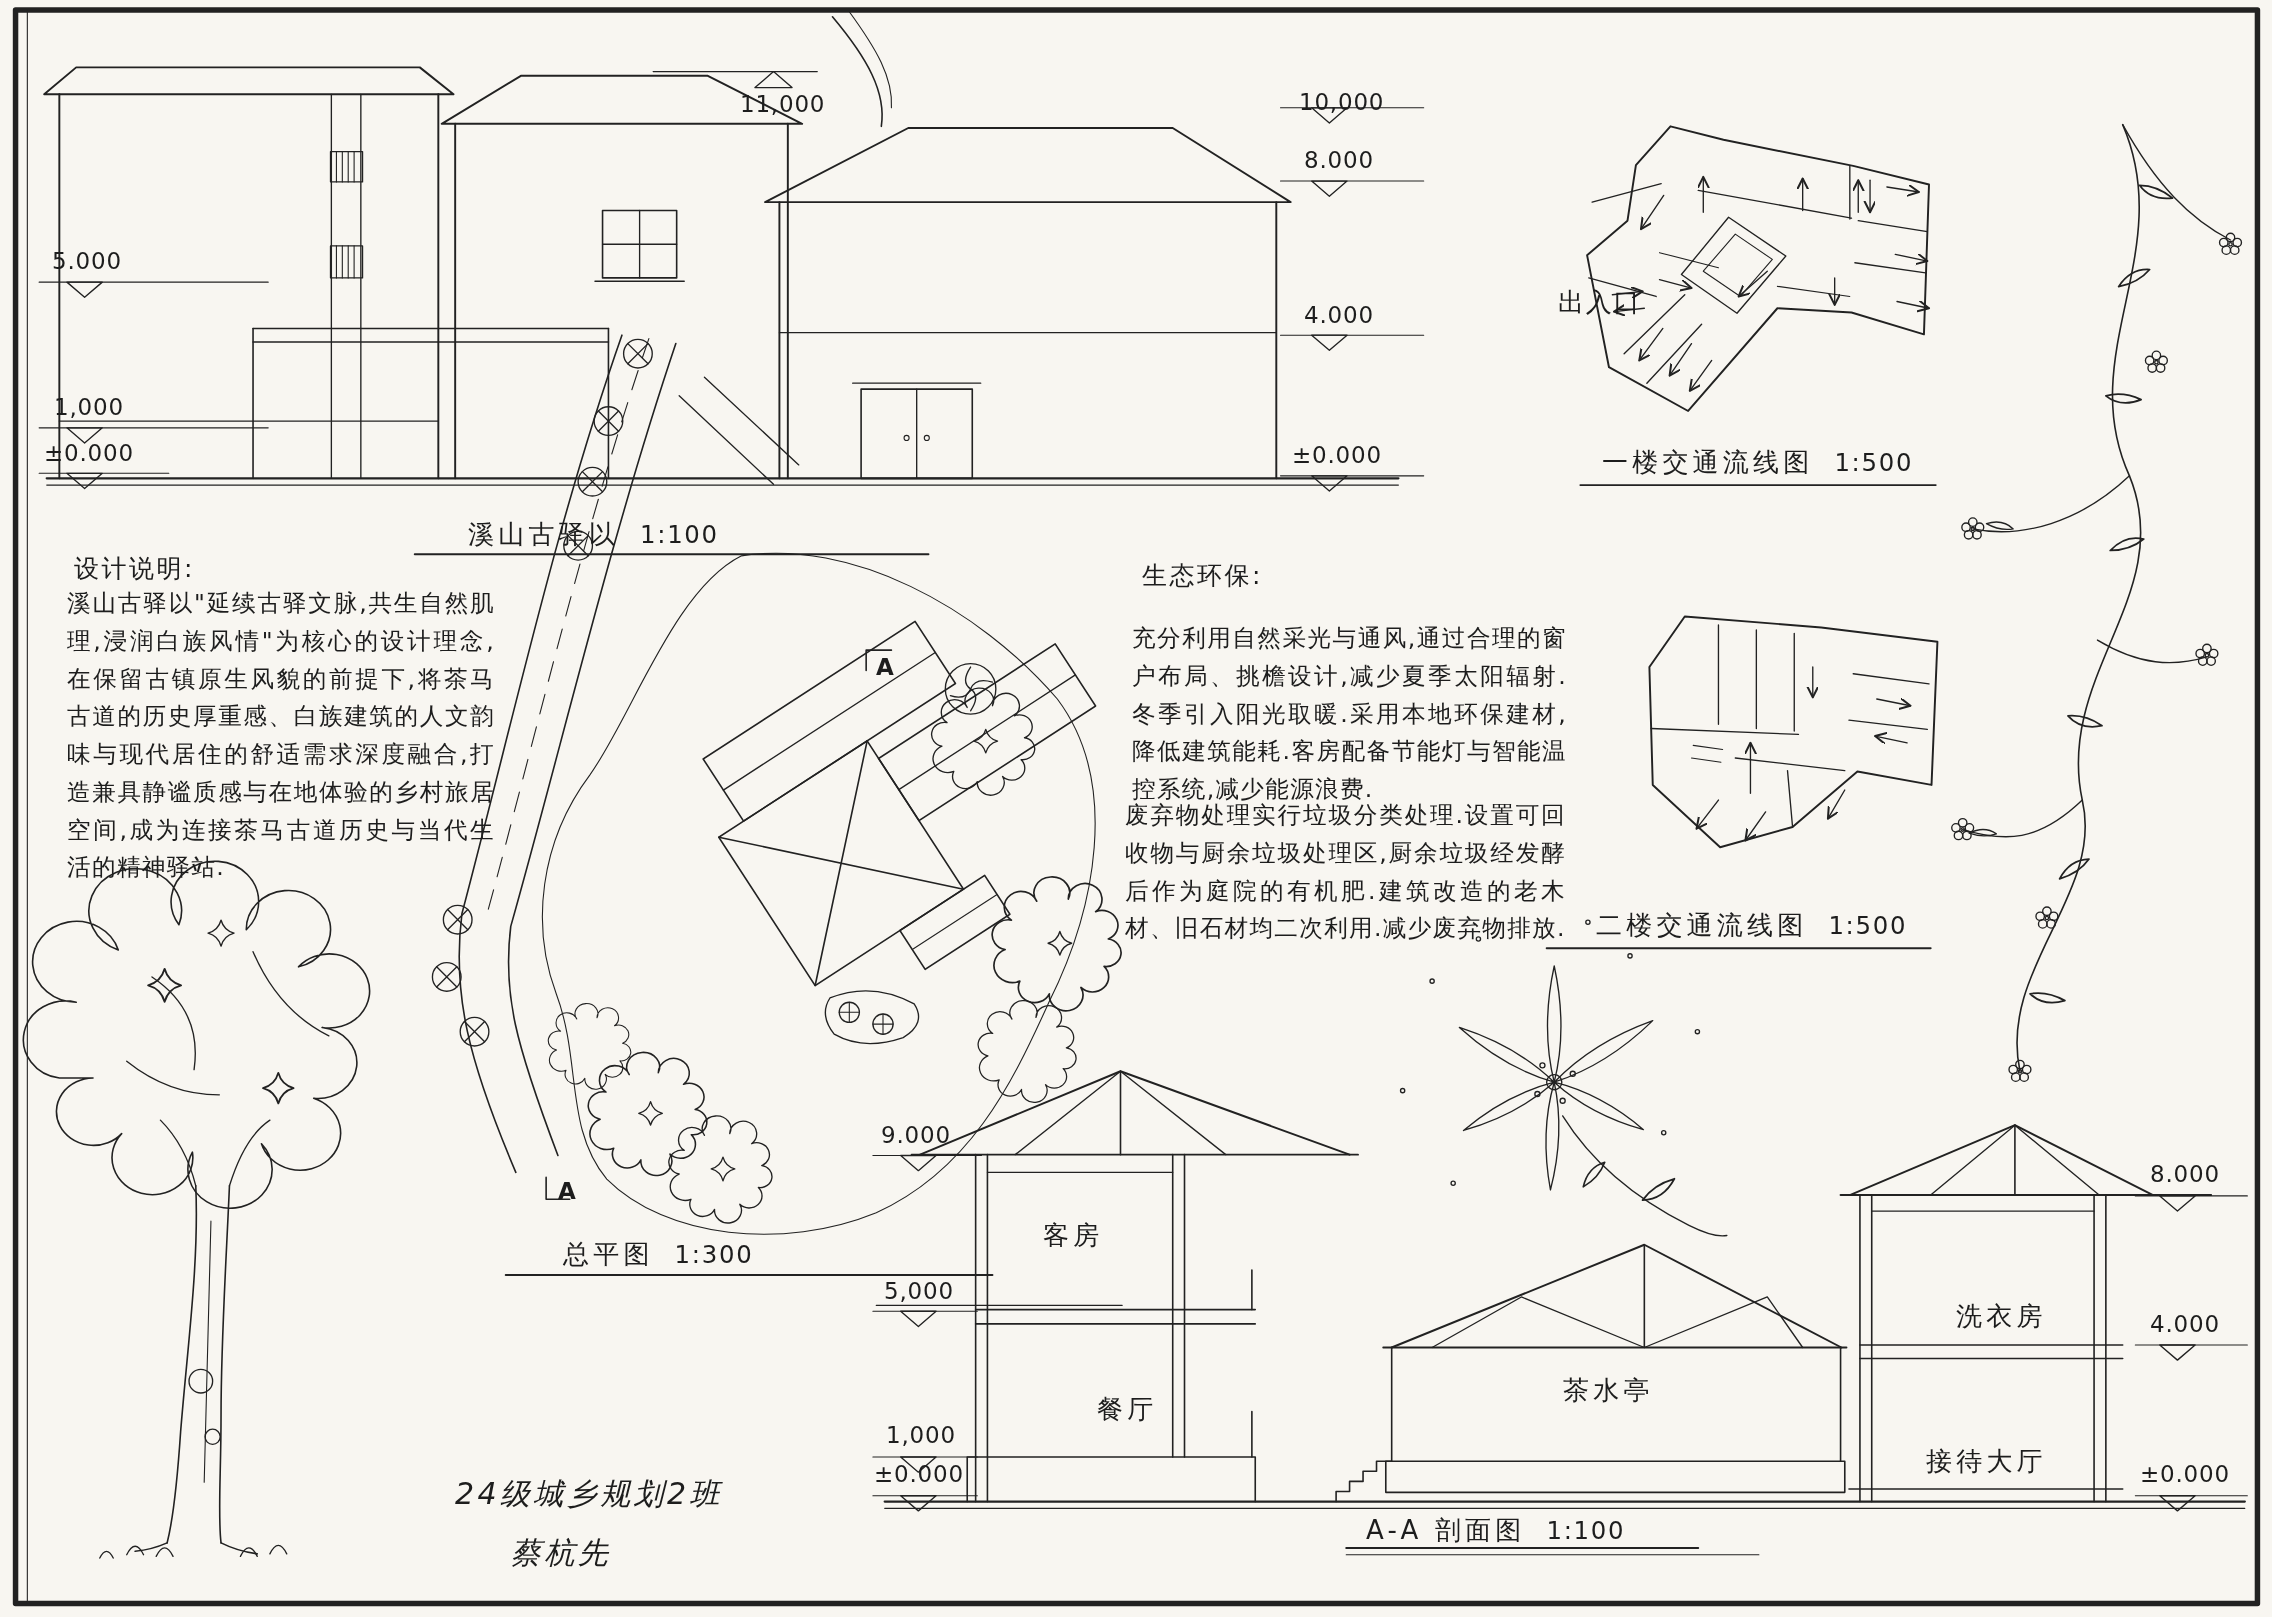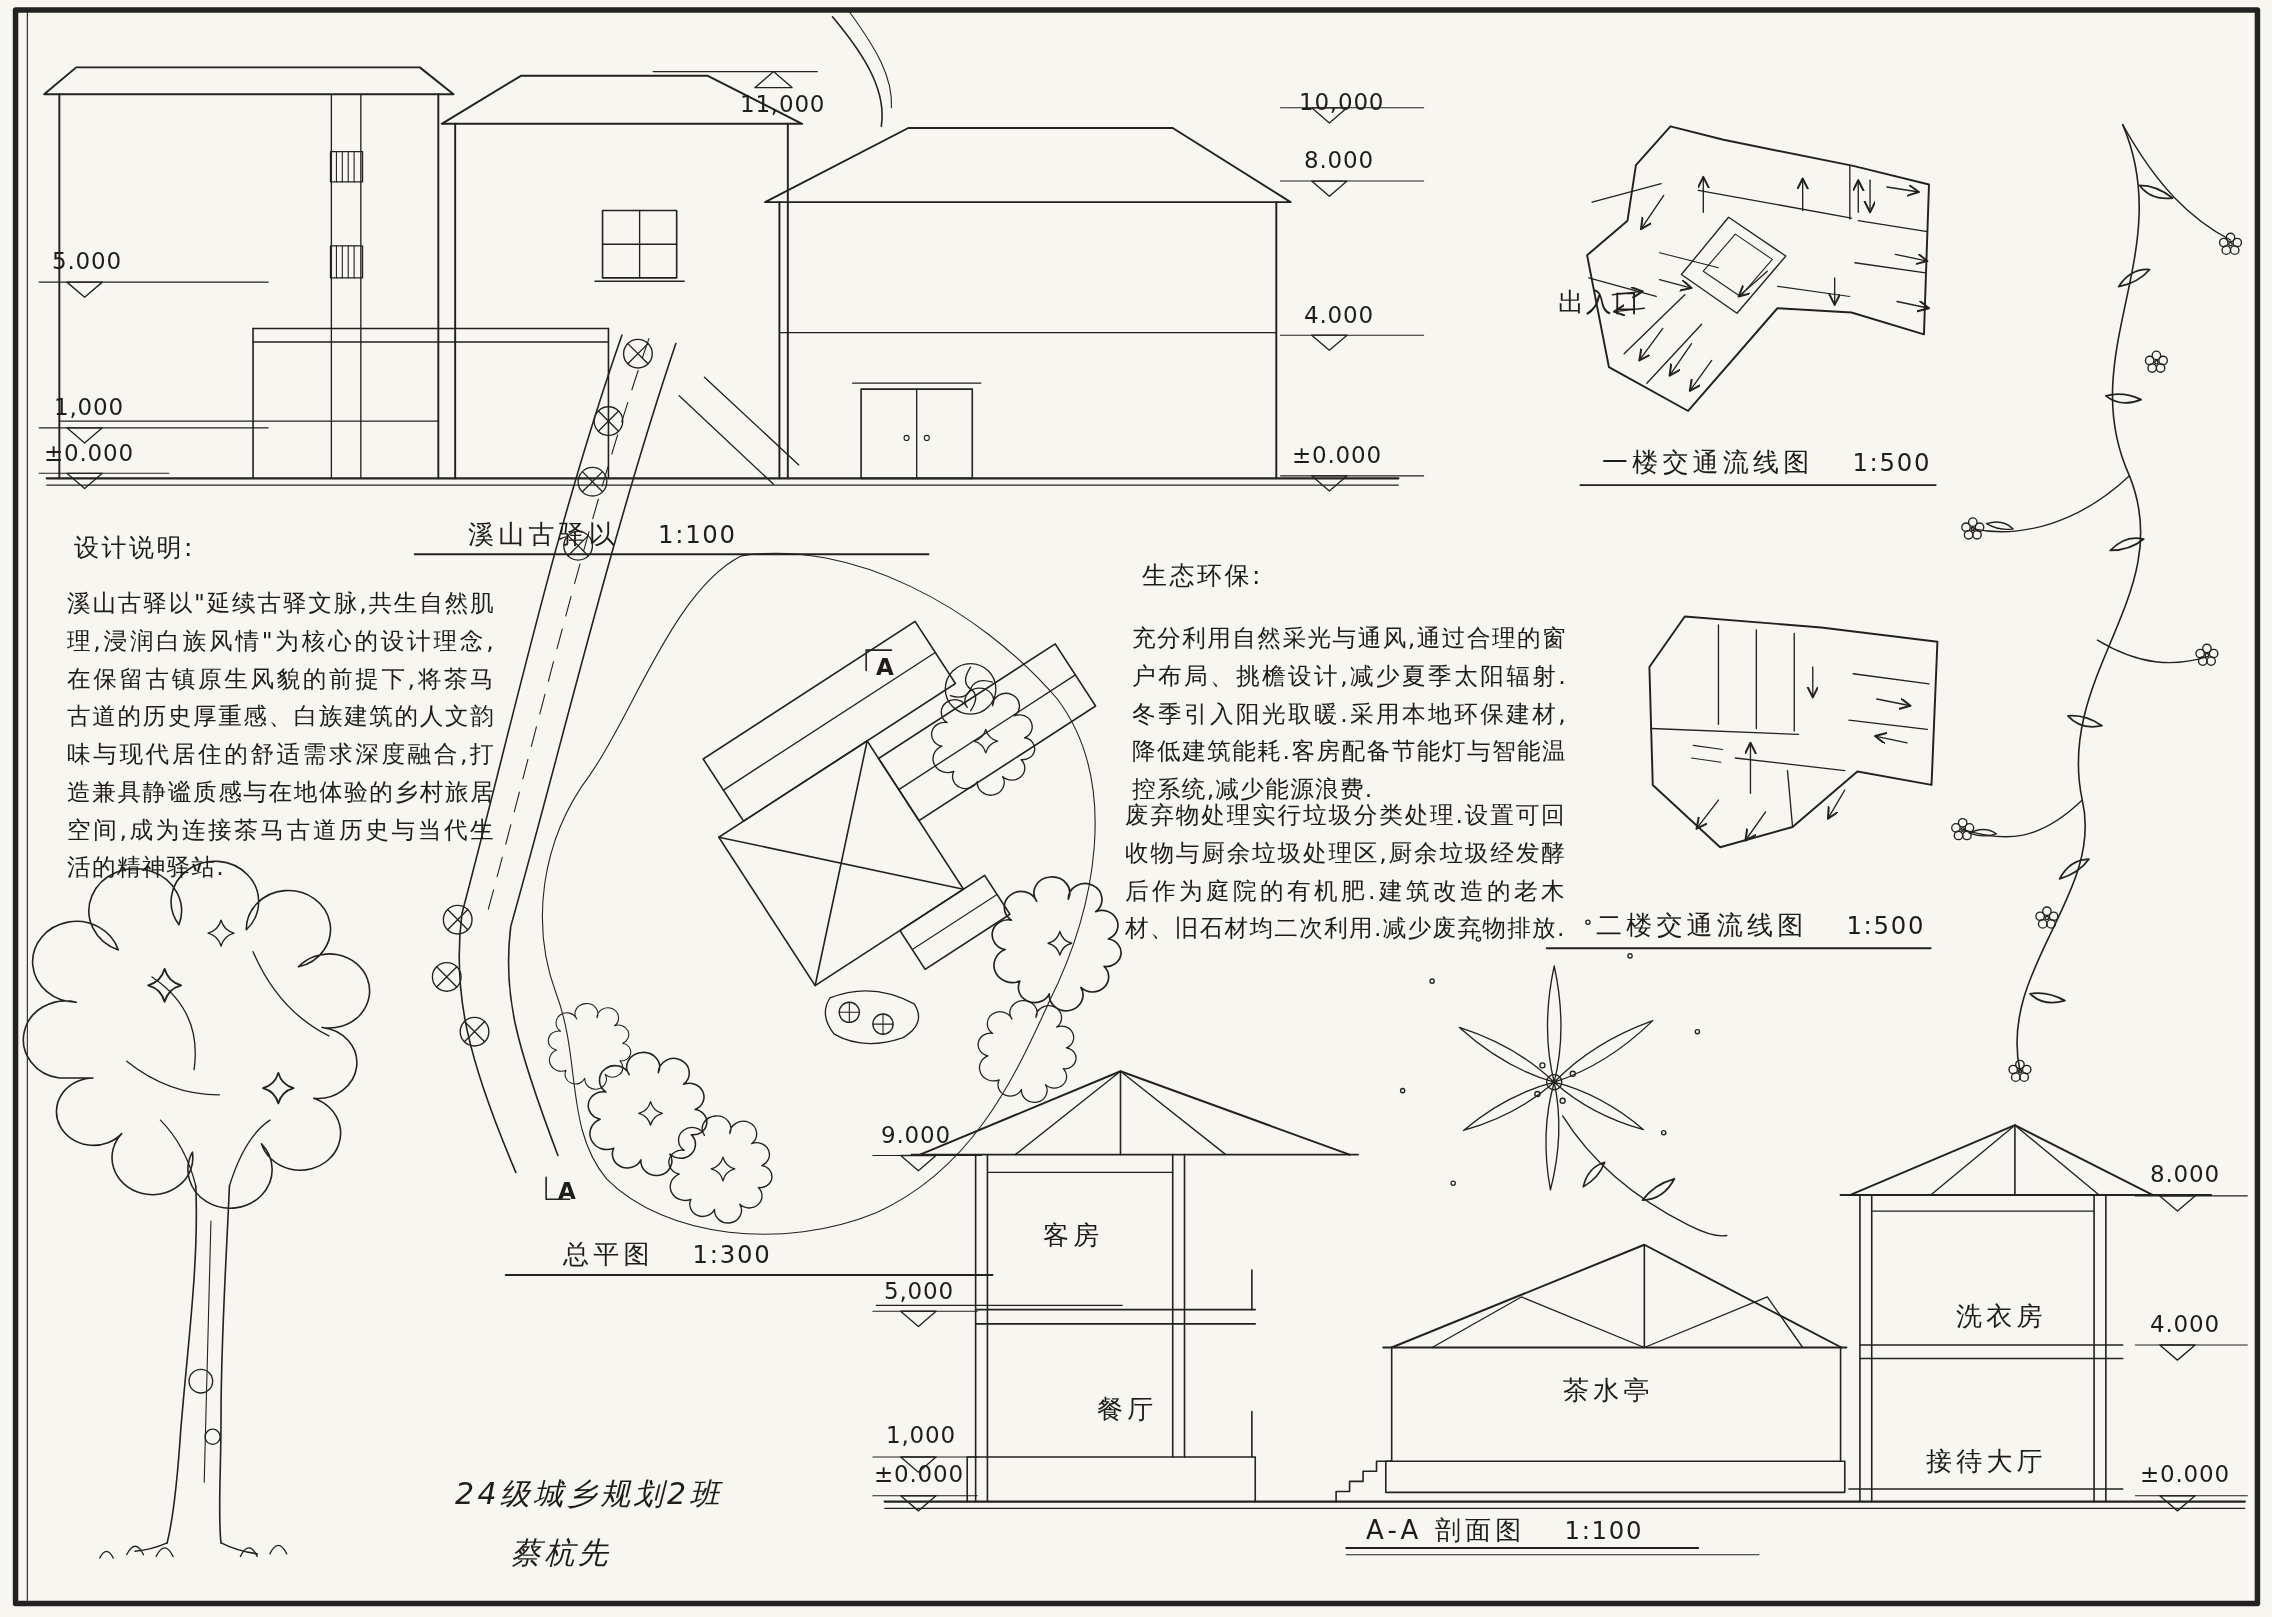--- a/index.html
+++ b/index.html
@@ -6,21 +6,21 @@
   .sheet{position:relative;width:2273px;height:1617px;background:#f8f6f1;overflow:hidden;
          font-family:"DejaVu Sans","Liberation Sans",sans-serif;color:#1d1d1d;}
   .abs{position:absolute;}
   svg.art{position:absolute;left:0;top:0;}
   svg.art path,svg.art line,svg.art rect,svg.art circle,svg.art ellipse,svg.art polygon,svg.art use{
     stroke:#222;fill:none;stroke-linecap:round;stroke-linejoin:round;}
   .w1{stroke-width:1.3px;} .w15{stroke-width:1.6px;} .w2{stroke-width:1.9px;}
   .w25{stroke-width:2.3px;} .w3{stroke-width:2.7px;} .w6{stroke-width:6.5px;}
   .pencil{stroke:#5d5d5d;} .faint{stroke:#c8c4ba;}
   .num{font-size:23px;letter-spacing:0.8px;white-space:nowrap;}
-  .dtitle{display:flex;align-items:baseline;gap:39px;font-size:26px;letter-spacing:4.2px;white-space:nowrap;}
+  .dtitle{display:flex;align-items:baseline;gap:21px;font-size:26px;letter-spacing:4.2px;white-space:nowrap;}
   .dtitle .scl{font-size:24.4px;letter-spacing:1.7px;}
   .notes{font-size:23.6px;line-height:1.6;letter-spacing:1.3px;text-align:justify;}
   .nhead{font-size:25px;letter-spacing:2.5px;white-space:nowrap;}
   .room{font-size:26px;letter-spacing:4.2px;white-space:nowrap;}
   .sig{font-size:30px;letter-spacing:3.4px;white-space:nowrap;font-style:italic;}
   .amark{font-size:23px;font-weight:bold;}
   .small{font-size:26px;letter-spacing:1.7px;white-space:nowrap;}
 </style>
 </head>
 <body>
@@ -321,21 +321,21 @@
     <path d="M2535 1420 H2668 M2535 1597 H2668 M2535 1776 H2668" class="w1"></path>
     <use href="#lvlp" transform="translate(2585,1420)" class="w15"></use>
     <use href="#lvlp" transform="translate(2585,1597)" class="w15"></use>
     <use href="#lvlp" transform="translate(2585,1776)" class="w15"></use>
 
     <path d="M1598 1838 H2016" class="w25"></path>
     <path d="M1598 1846 H2088" class="w1"></path>
   </g>
 </svg>
 
-<div class="abs nhead" style="left:74px;top:531px">设计说明:</div>
+<div class="abs nhead" style="left:74px;top:552px">设计说明:</div>
 <div class="abs notes" style="left:67px;top:585px;width:428px">溪山古驿以"延续古驿文脉,共生自然肌理,浸润白族风情"为核心的设计理念,在保留古镇原生风貌的前提下,将茶马古道的历史厚重感、白族建筑的人文韵味与现代居住的舒适需求深度融合,打造兼具静谧质感与在地体验的乡村旅居空间,成为连接茶马古道历史与当代生活的精神驿站.</div>
 
 <div class="abs nhead" style="left:1142px;top:559px">生态环保:</div>
 <div class="abs notes" style="left:1132px;top:620px;width:435px">充分利用自然采光与通风,通过合理的窗户布局、挑檐设计,减少夏季太阳辐射.冬季引入阳光取暖.采用本地环保建材,降低建筑能耗.客房配备节能灯与智能温控系统,减少能源浪费.</div>
 <div class="abs notes" style="left:1125px;top:797px;width:441px">废弃物处理实行垃圾分类处理.设置可回收物与厨余垃圾处理区,厨余垃圾经发酵后作为庭院的有机肥.建筑改造的老木材、旧石材均二次利用.减少废弃物排放.</div>
 
 <div class="abs dtitle" style="left:468px;top:517px">
   <span>溪山古驿以</span>
   <span class="scl">1:100</span>
 </div>

